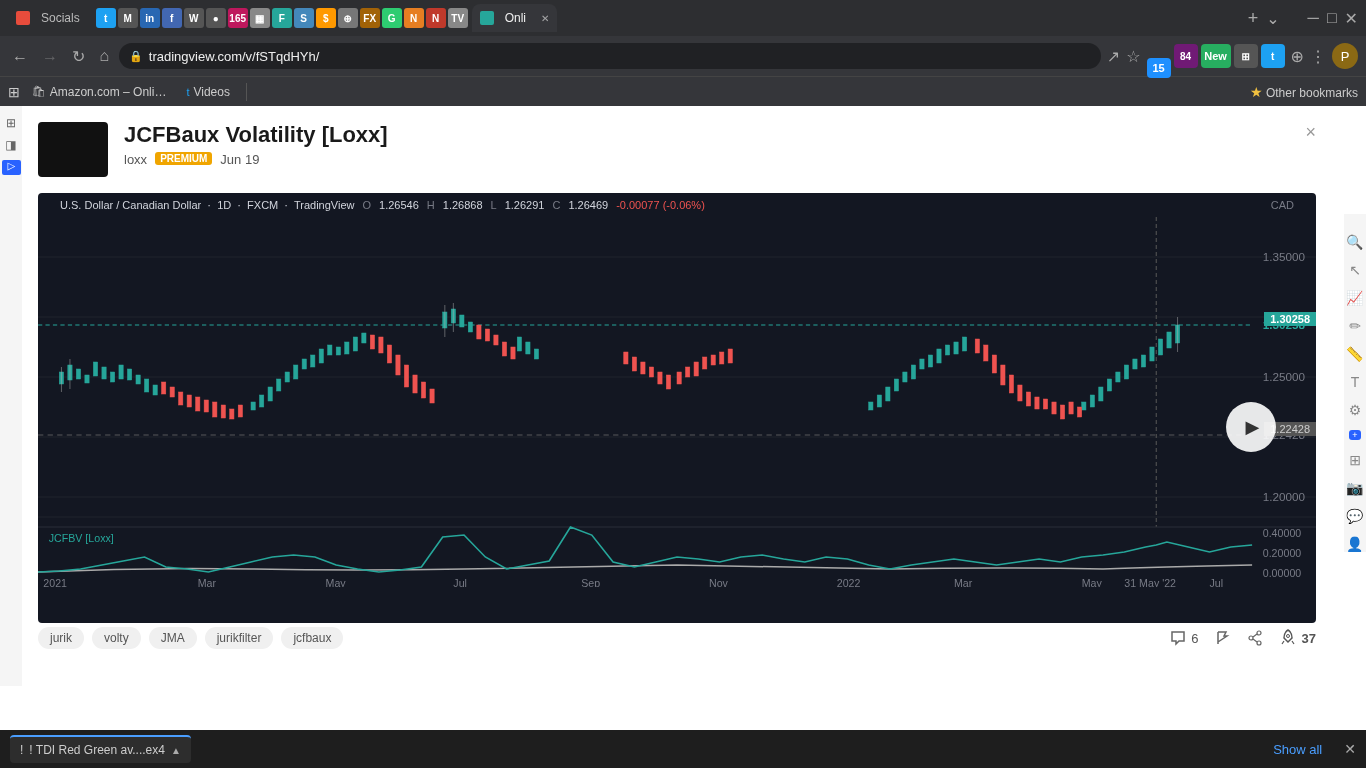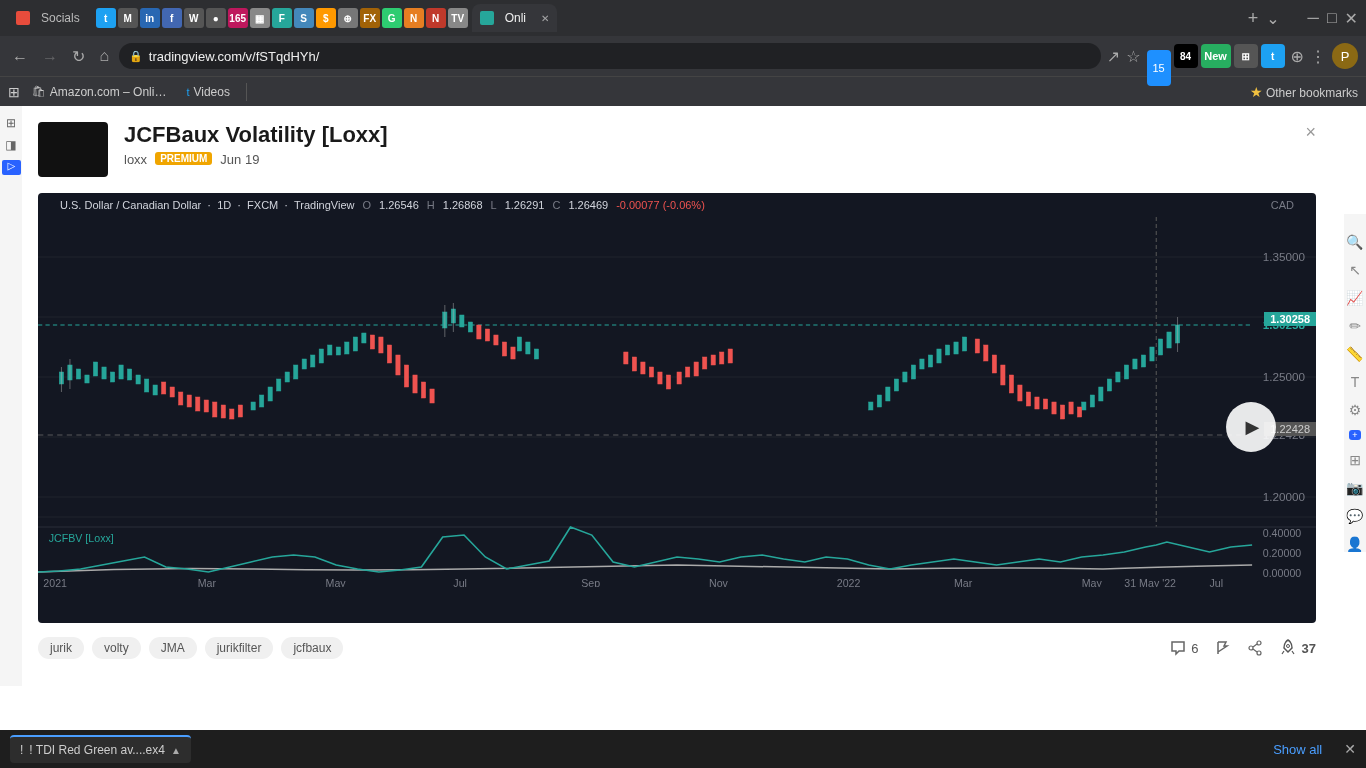--- a/index.html
+++ b/index.html
@@ -57,21 +57,21 @@
 
     
     .chart-svg-area { position: relative; width: 100%; height: 370px; }
     .chart-svg-area svg { width: 100%; height: 100%; }
 
     
     .play-btn { position: absolute; right: 40px; top: 185px; width: 50px; height: 50px; border-radius: 50%; background: rgba(255,255,255,0.9); display: flex; align-items: center; justify-content: center; cursor: pointer; }
     .play-icon { color: #333; font-size: 18px; margin-left: 3px; }
 
     
-    .tags-row { display: flex; gap: 8px; margin-top: 14px; align-items: center; flex-wrap: wrap; }
+    .tags-row { display: flex; gap: 8px; margin-top: 4px; align-items: center; flex-wrap: wrap; }
     .tag { background: #f0f0f0; color: #555; font-size: 12px; padding: 4px 12px; border-radius: 20px; cursor: pointer; }
     .action-btn { display: flex; align-items: center; gap: 5px; color: #555; font-size: 13px; cursor: pointer; }
     .boost-btn { display: flex; align-items: center; gap: 5px; color: #555; font-size: 13px; cursor: pointer; font-weight: 500; }
     .boost-count { color: #555; font-weight: 600; }
 
     
     .right-sidebar { position: absolute; right: 0; top: 108px; width: 22px; background: #f5f5f5; display: flex; flex-direction: column; align-items: center; padding-top: 20px; gap: 12px; }
     .rs-icon { font-size: 14px; color: #888; cursor: pointer; }
     .rs-badge { background: #2962ff; color: white; font-size: 9px; border-radius: 3px; padding: 0 3px; }
 
@@ -134,22 +134,22 @@
     <span class="nav-btn">↻</span>
     <span class="nav-btn">⌂</span>
     <div class="address-bar">
       <span class="lock">🔒</span>
       <span>tradingview.com/v/fSTqdHYh/</span>
     </div>
     <div class="nav-right">
       <span class="nav-icon">↗</span>
       <span class="nav-icon">☆</span>
       <div class="extension-icons">
-        <div class="ext-icon" style="background:#1e90ff;width:24px;height:36px;border-radius:4px;font-size:11px;font-weight:normal;margin-top:24px;">15</div>
-        <div class="ext-icon" style="background:#000000;width:24px;height:24px;border-radius:4px;font-size:10px;">84</div>
+        <div class="ext-icon" style="background:#1e90ff;width:24px;height:20px;border-radius:4px;font-size:11px;font-weight:bold;margin-top:24px;">15</div>
+        <div class="ext-icon" style="background:#701a75;width:24px;height:24px;border-radius:4px;font-size:10px;">84</div>
         <div class="ext-icon" style="background:#27ae60;width:30px;height:24px;border-radius:4px;font-size:11px;">New</div>
         <div class="ext-icon" style="background:#555;width:24px;height:24px;border-radius:4px;">⊞</div>
         <div class="ext-icon" style="background:#1da1f2;width:24px;height:24px;border-radius:4px;">t</div>
       </div>
       <span class="nav-icon">⊕</span>
       <span class="nav-icon">⋮</span>
       <div class="profile-circle">P</div>
     </div>
   </div>
 

